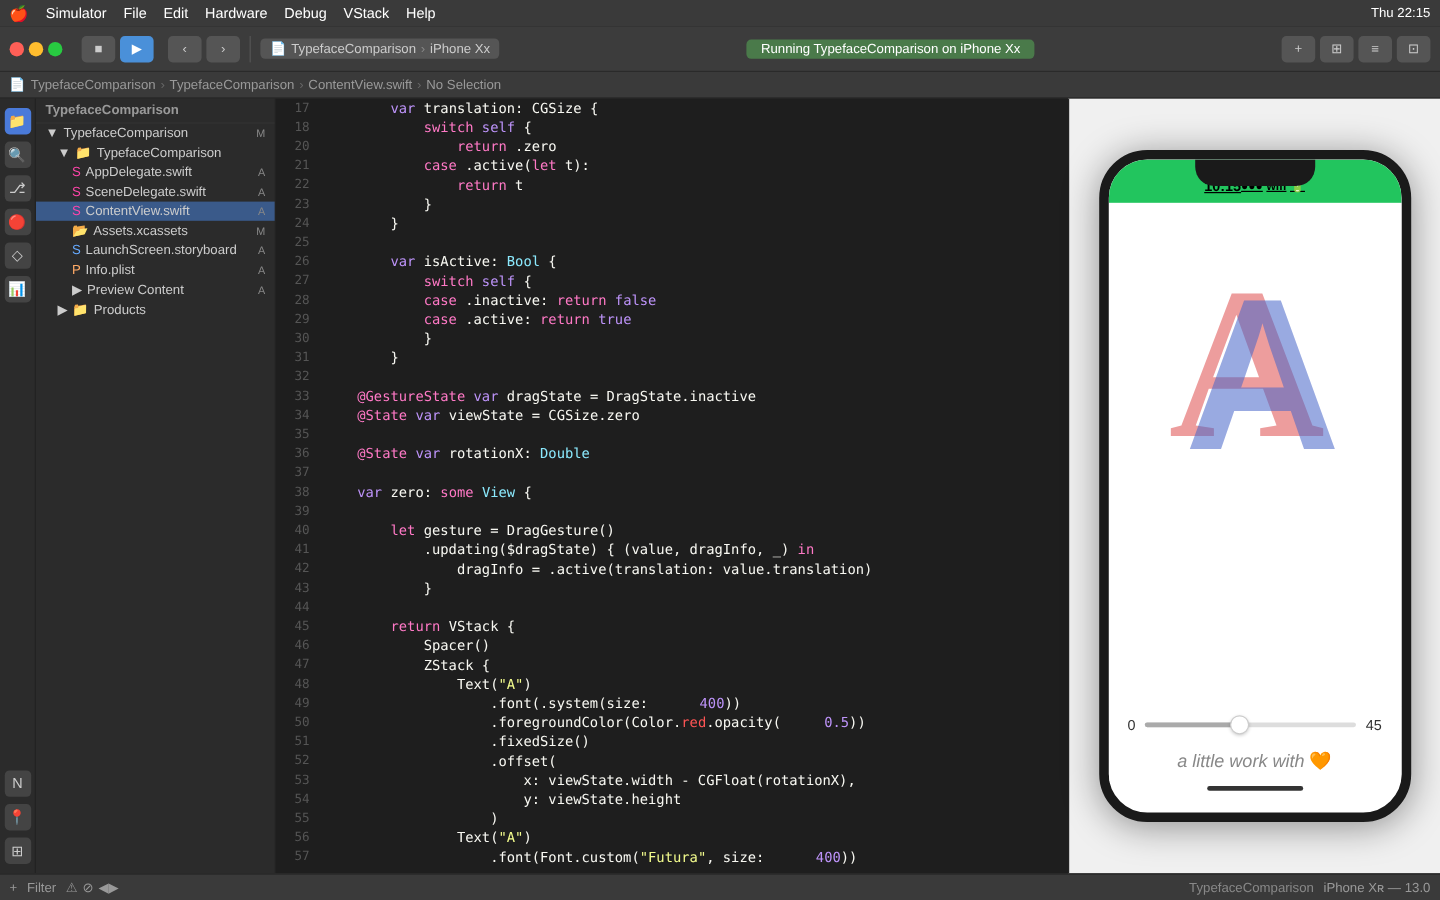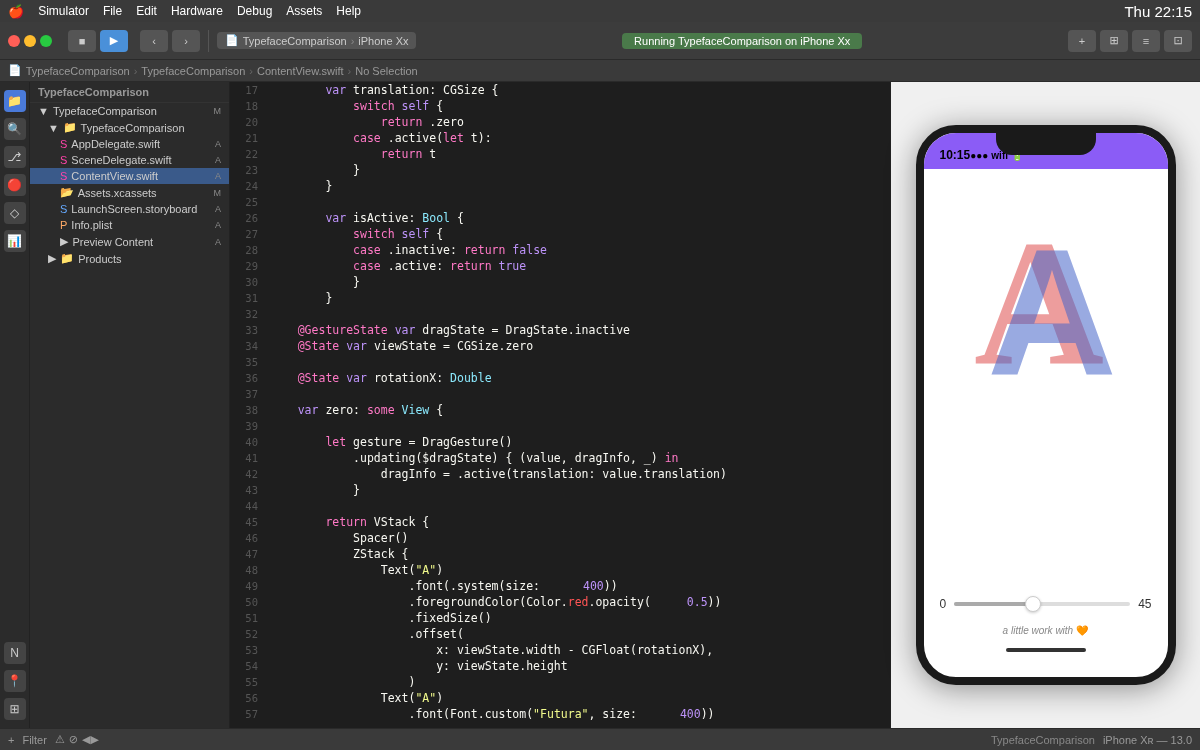--- a/index.html
+++ b/index.html
@@ -26,21 +26,21 @@
       flex-shrink: 0;
     }
     .menu-bar-left { display: flex; align-items: center; gap: 14px; }
     .apple-icon { font-size: 13px; }
     .menu-item { font-size: 12px; color: #fff; }
     .menu-bar-right {
       margin-left: auto;
       display: flex;
       align-items: center;
       gap: 8px;
-      font-size: 15px;
+      font-size: 11px;
     }
 
     
     .toolbar {
       height: 38px;
       background: #3c3c3c;
       display: flex;
       align-items: center;
       padding: 0 8px;
       gap: 4px;
@@ -229,29 +229,30 @@
       left: 50%;
       transform: translateX(-50%);
       width: 100px;
       height: 22px;
       background: #1a1a1a;
       border-radius: 0 0 16px 16px;
       z-index: 10;
     }
     .iphone-status-bar {
       height: 36px;
-      background: #8b5cf6;
-      display: flex;
-      align-items: center;
-      justify-content: flex-start;
+      background: #22c55e;
+      display: flex;
+      align-items: center;
+      justify-content: center;
       padding: 8px 16px 0;
       font-size: 12px;
       font-weight: 600;
       position: relative;
       z-index: 5;
+      text-decoration: underline;
     }
     .iphone-status-right {
       display: flex; align-items: center; gap: 3px; font-size: 10px;
     }
     .letter-display {
       flex: 1;
       display: flex;
       align-items: center;
       justify-content: center;
       position: relative;
@@ -315,21 +316,21 @@
       border-radius: 50%;
       box-shadow: 0 1px 3px rgba(0,0,0,0.2);
     }
     .iphone-footer {
       width: 100%;
       padding: 6px 16px 8px;
       display: flex;
       align-items: center;
       justify-content: center;
       background: #fff;
-      font-size: 10px;
+      font-size: 15px;
       color: #888;
       font-style: italic;
     }
     .iphone-home-bar {
       height: 4px;
       width: 80px;
       background: #333;
       border-radius: 2px;
       margin: 4px auto 0;
     }
@@ -356,21 +357,21 @@
 <body>
 
 <div class="menu-bar">
   <div class="menu-bar-left">
     <span class="apple-icon">🍎</span>
     <span class="menu-item">Simulator</span>
     <span class="menu-item">File</span>
     <span class="menu-item">Edit</span>
     <span class="menu-item">Hardware</span>
     <span class="menu-item">Debug</span>
-    <span class="menu-item">Assets</span>
+    <span class="menu-item">VStack</span>
     <span class="menu-item">Help</span>
   </div>
   <div class="menu-bar-right">
     <span>Thu 22:15</span>
   </div>
 </div>
 
 <div class="toolbar">
   <div class="toolbar-left">
     <div class="traffic-dot dot-red"></div>

